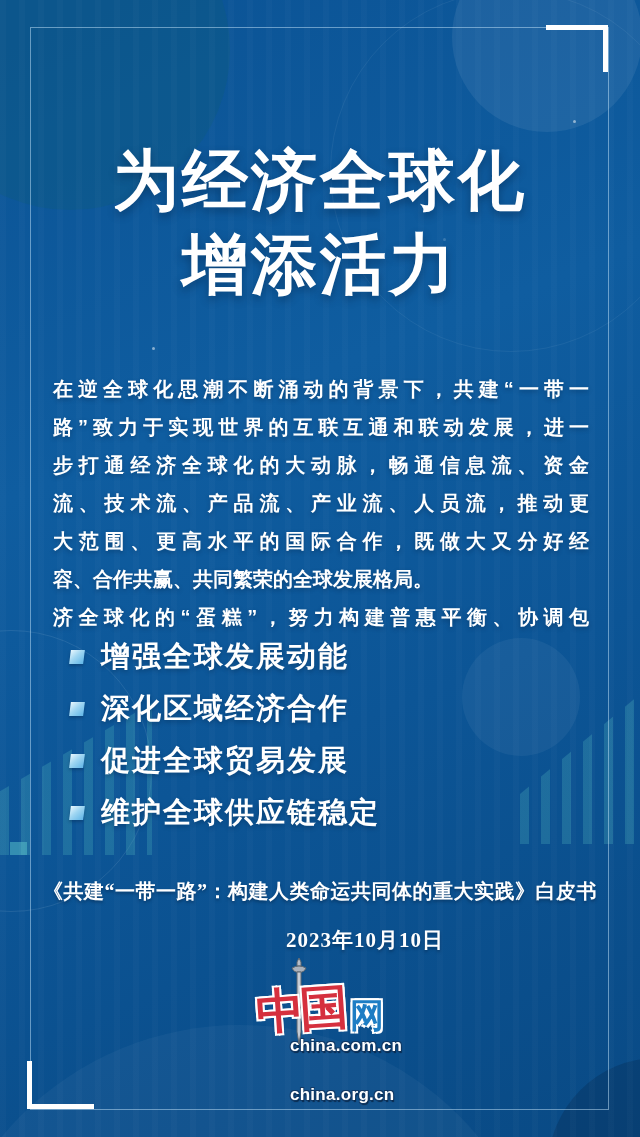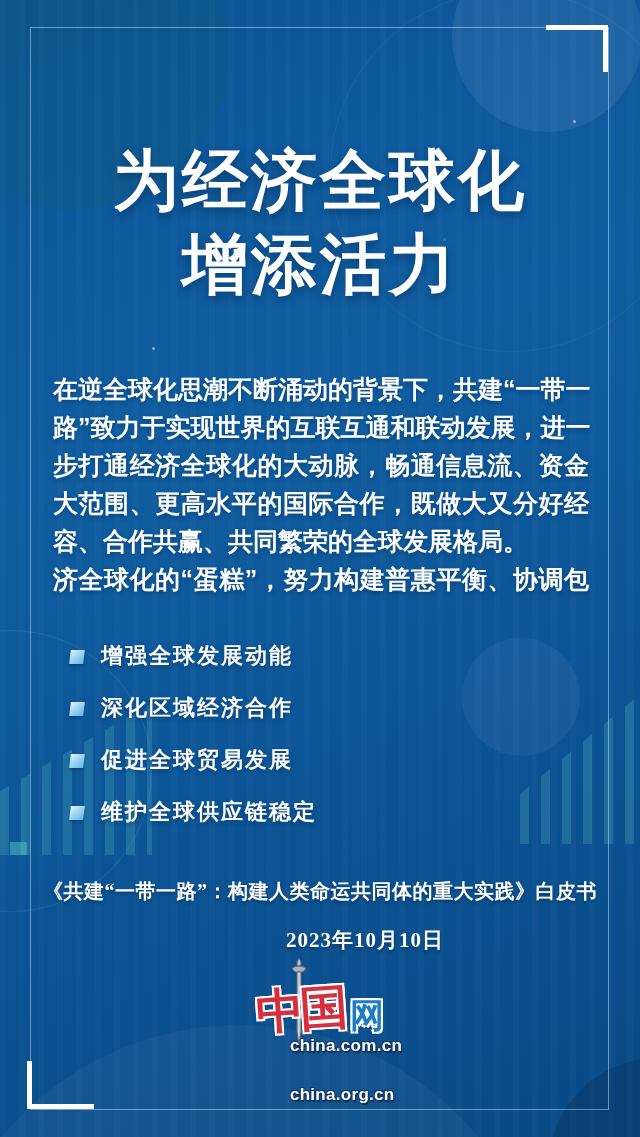--- a/index.html
+++ b/index.html
@@ -41,31 +41,31 @@
   .bracket-tr{left:546px;top:25px;width:62px;height:47px;
     border-top:5px solid #ffffff;border-right:5px solid #ffffff;box-sizing:border-box;}
   .bracket-bl{left:27px;top:1061px;width:67px;height:48px;
     border-left:5px solid #ffffff;border-bottom:5px solid #ffffff;box-sizing:border-box;}
   
   .title{position:absolute;left:0;top:138px;width:640px;text-align:center;
     font-size:66px;font-weight:900;letter-spacing:3px;line-height:84px;
     text-shadow:0 4px 8px rgba(5,35,70,0.45);}
   
   .para{position:absolute;left:53px;top:370px;width:536px;
-    font-size:25px;font-weight:700;line-height:38px;letter-spacing:0;
+    font-size:20px;font-weight:700;line-height:38px;letter-spacing:0;
     text-shadow:0 2px 4px rgba(5,35,70,0.40);}
   .para .pline{text-align:justify;text-align-last:justify;white-space:nowrap;}
   .para .pline.last{text-align:left;text-align-last:left;}
   
   .bullets{position:absolute;left:70px;top:638px;width:520px;}
   .bullet-item{display:flex;align-items:flex-start;margin-bottom:16px;line-height:36px;}
   .bullet-sq{flex:0 0 auto;width:14px;height:14px;margin:12px 17px 0 0;
     background:linear-gradient(135deg,#eaf8fe 0%,#9fd6f2 45%,#5fb4e6 100%);
     transform:skewX(-7deg);box-shadow:0 2px 3px rgba(5,35,70,0.35);}
-  .bullet-label{font-size:22px;font-weight:800;letter-spacing:2px;
+  .bullet-label{font-size:29px;font-weight:800;letter-spacing:2px;
     text-shadow:0 2px 4px rgba(5,35,70,0.40);}
   
   .source{position:absolute;left:0;top:878px;width:640px;text-align:center;
     font-family:"Liberation Serif","DejaVu Serif",serif;
     font-size:20px;font-weight:700;letter-spacing:0.5px;
     text-shadow:0 2px 3px rgba(5,35,70,0.5);}
   .date{position:absolute;left:0;top:926px;width:640px;text-align:center;
     font-family:"Liberation Serif","DejaVu Serif",serif;
     font-size:21px;font-weight:700;letter-spacing:1px;
     text-shadow:0 2px 3px rgba(5,35,70,0.5);padding-left:45px;}
@@ -108,20 +108,21 @@
 
   <div class="title">
     <div>为经济全球化</div>
     <div>增添活力</div>
   </div>
 
   <div class="para">
     <div class="pline">在逆全球化思潮不断涌动的背景下，共建“一带一</div>
     <div class="pline">路”致力于实现世界的互联互通和联动发展，进一</div>
     <div class="pline">步打通经济全球化的大动脉，畅通信息流、资金</div>
+    <div class="pline">流、技术流、产品流、产业流、人员流，推动更</div>
     <div class="pline">大范围、更高水平的国际合作，既做大又分好经</div>
     <div class="pline last">容、合作共赢、共同繁荣的全球发展格局。</div>
     <div class="pline">济全球化的“蛋糕”，努力构建普惠平衡、协调包</div>
   </div>
 
   <div class="bullets">
     <div class="bullet-item">
       <span class="bullet-sq"></span>
       <span class="bullet-label">增强全球发展动能</span>
     </div>

